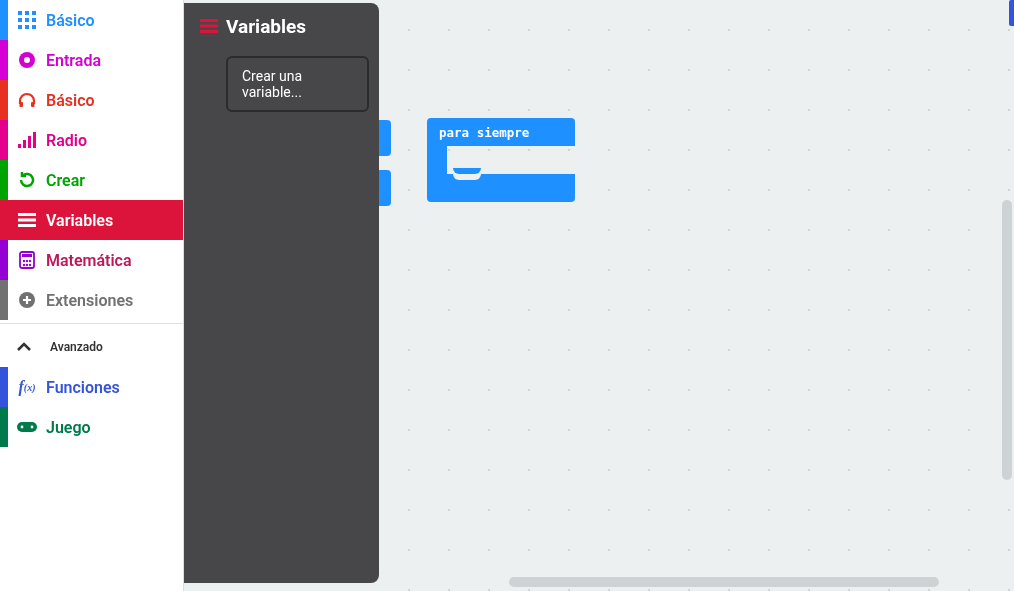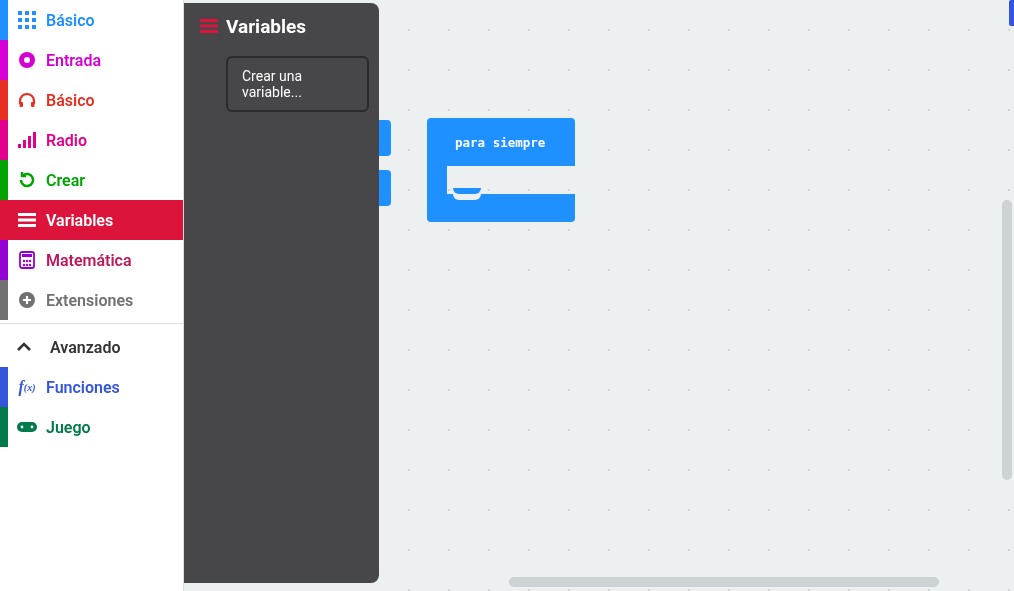--- a/index.html
+++ b/index.html
@@ -51,21 +51,21 @@
   .cat.selected { color: #fff; }
   .cat.selected .icon { color: #fff !important; }
   .divider { height: 1px; background: #e0e0e0; margin: 3px 0; }
   .advanced {
     display: flex;
     align-items: center;
     height: 40px;
     padding-left: 16px;
     cursor: pointer;
     font-weight: 600;
-    font-size: 16px;
+    font-size: 12px;
     color: #333;
   }
   .advanced .chev { margin-right: 18px; font-size: 15px; font-weight: 900; }
   
   .flyout {
     width: 195px;
     background: #47474a;
     color: #fff;
     border-radius: 0 8px 8px 0;
     margin: 3px 0 8px 0;
@@ -123,25 +123,25 @@
     left: 48px;
     top: 118px;
     width: 148px;
     font-family: "Lucida Console", Monaco, monospace;
     font-size: 12.5px;
     font-weight: 700;
     color: #fff;
   }
   .bf-top {
     background: #1e90ff;
-    height: 48px;
+    height: 28px;
     border-radius: 4px 4px 0 0;
     display: flex;
     align-items: center;
-    padding-left: 28px;
+    padding-left: 12px;
     position: relative;
   }
   .bf-left {
     background: #1e90ff;
     width: 20px;
     height: 28px;
     position: relative;
   }
   .bf-bottom {
     background: #1e90ff;

